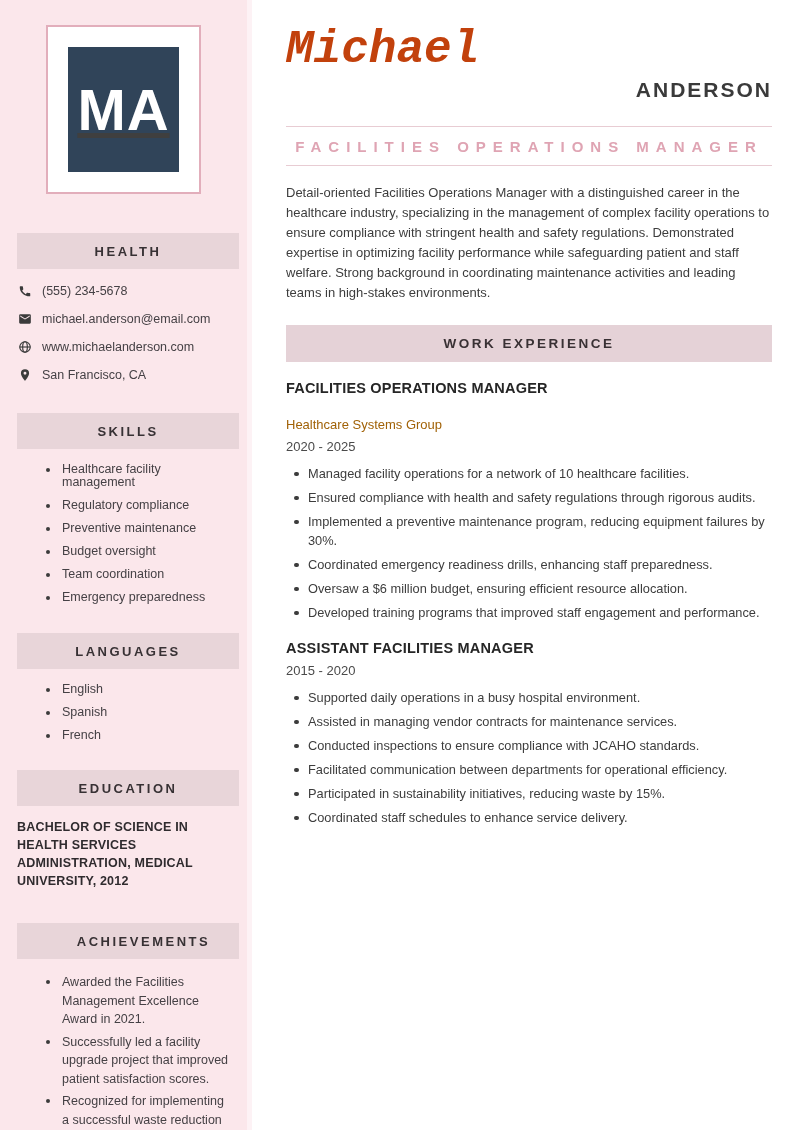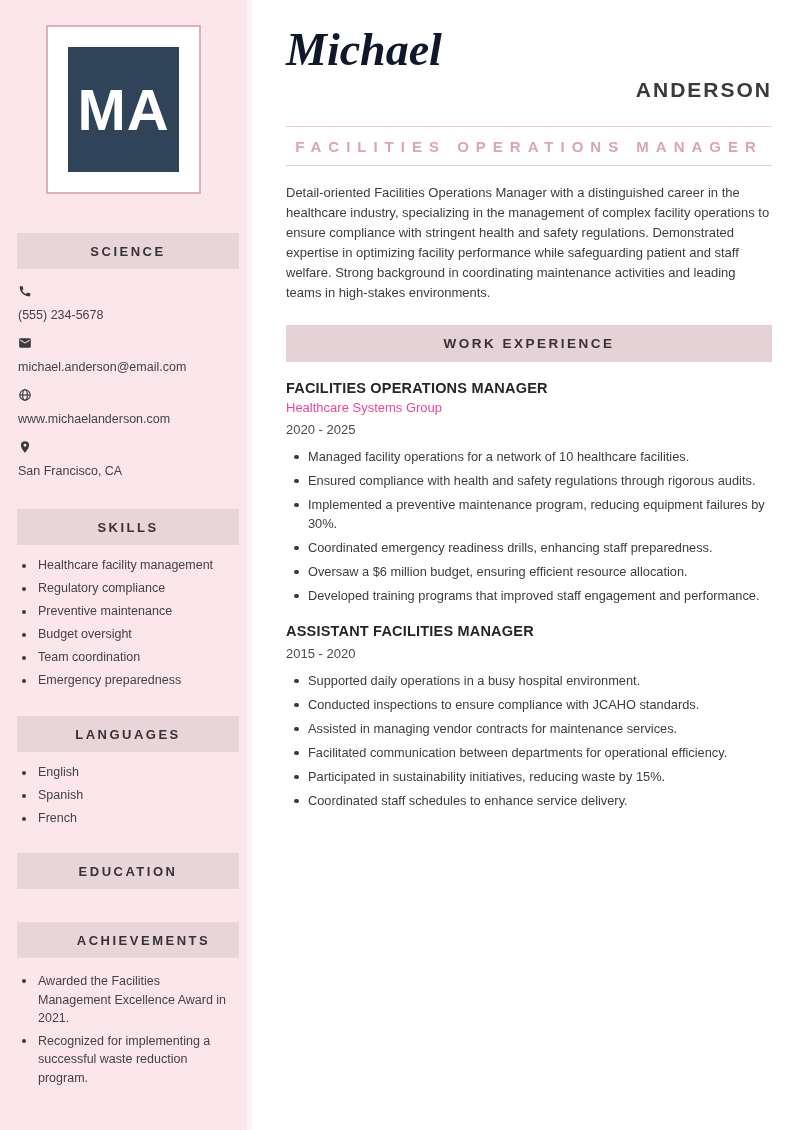--- a/index.html
+++ b/index.html
@@ -18,20 +18,21 @@
     width:252px; height:1130px;
     background:#fbe7eb;
     border-right:5px solid #fdf2f5;
   }
   .monogram-frame {
     margin:25px auto 0;
     width:155px; height:169px;
     background:#ffffff;
     border:2px solid #e2aebb;
     padding:20px;
+    text-decoration:underline;
   }
   .monogram-box {
     width:100%; height:100%;
     background:#304459;
     color:#ffffff;
     display:flex; align-items:center; justify-content:center;
     font-size:58px; font-weight:600; letter-spacing:1px;
   }
   .band {
     margin-left:17px; margin-right:13px;
@@ -44,26 +45,26 @@
   .band.contact       { margin-top:39px; }
   .band.skills        { margin-top:31px; }
   .band.languages     { margin-top:29px; }
   .band.education     { margin-top:28px; }
   .band.achievements  { margin-top:33px;padding-left:31px; }
 
   .contact-list { margin:15px 0 0 18px; }
   .contact-row {
     display:flex; align-items:flex-start; gap:10px;
     margin-bottom:14px;
-    font-size:12.5px; color:#454145;flex-direction:column;
+    font-size:12.5px; color:#454145;
   }
   .contact-row .icn { width:14px; height:14px; flex:0 0 14px; display:flex; }
   .contact-row .icn svg { width:14px; height:14px; fill:#3b3b3b; }
 
-  .side-list { margin:14px 0 0 0; list-style:none; }
+  .side-list { margin:14px 0 0 0; list-style:none;padding-left:24px; }
   .side-list li {
     position:relative;
     margin:0 13px 10px 38px;
     font-size:12.5px; line-height:13px;
     color:#454145;
   }
   .side-list li::before {
     content:""; position:absolute; left:-16px; top:4.5px;
     width:4px; height:4px; border-radius:50%; background:#3b3b3b;
   }
@@ -78,24 +79,24 @@
     text-transform:uppercase;
   }
 
   
   .main {
     position:absolute; left:286px; top:0;
     width:486px;
   }
   .name-script {
     margin-top:24px;
-    font-family:Liberation Serif, serif;
+    font-family:Liberation Mono, monospace;
     font-style:italic; font-weight:600;
     font-size:46px; line-height:52px;
-    color:#0f172a;
+    color:#c2410c;
   }
   .name-last {
     margin-top:2px;
     font-size:21px; font-weight:700; letter-spacing:2px;
     color:#3a3a3a;
     text-align:right;
   }
   .rule { border:none; border-top:1px solid #e8ccd3; margin-top:24px; }
   .rule.r2 { margin-top:0; }
   .job-title-main {
@@ -111,21 +112,21 @@
   }
   .we-band {
     margin-top:22px;
     height:37px;
     background:#e5d2d7;
     display:flex; align-items:center; justify-content:center;
     font-size:13.5px; font-weight:700; letter-spacing:2.5px;
     color:#393134;
   }
   .job-title   { margin-top:18px; font-size:14.5px; font-weight:700; color:#262626; letter-spacing:.2px; }
-  .job-company { margin-top:4px;  font-size:13px; color:#ec4899; }
+  .job-company { margin-top:21px;  font-size:13px; color:#a16207; }
   .job-dates   { margin-top:7px;  font-size:13px; color:#4a4a4a; }
   .job-bullets { margin-top:10px; list-style:none; }
   .job-bullets li {
     position:relative;
     margin:0 0 5px 22px;
     font-size:12.8px; line-height:19px;
     color:#3d3d3d;
   }
   .job-bullets li::before {
     content:""; position:absolute; left:-14px; top:7.5px;
@@ -135,21 +136,21 @@
 </head>
 <body>
 
 <aside class="sidebar">
 
   <div class="monogram-frame">
     <div class="monogram-box">MA</div>
   </div>
 
   <div class="band contact">
-    <span>SCIENCE</span>
+    <span>HEALTH</span>
   </div>
   <div class="contact-list">
     <div class="contact-row">
       <span class="icn">
         <svg viewBox="0 0 24 24">
             <path d="M6.62 10.79a15.05 15.05 0 0 0 6.59 6.59l2.2-2.2a1 1 0 0 1 1.02-.24c1.12.37 2.33.57 3.57.57a1 1 0 0 1 1 1V20a1 1 0 0 1-1 1C10.07 21 3 13.93 3 5a1 1 0 0 1 1-1h3.5a1 1 0 0 1 1 1c0 1.25.2 2.45.57 3.57a1 1 0 0 1-.25 1.02l-2.2 2.2z"></path>
           </svg>
       </span>
       <span>(555) 234-5678</span>
     </div>
@@ -198,26 +199,28 @@
   </div>
   <ul class="side-list">
     <li>English</li>
     <li>Spanish</li>
     <li>French</li>
   </ul>
 
   <div class="band education">
     <span>EDUCATION</span>
   </div>
+  <div class="edu-text">BACHELOR OF SCIENCE IN HEALTH SERVICES ADMINISTRATION, MEDICAL UNIVERSITY, 2012</div>
 
   <div class="band achievements">
     <span>ACHIEVEMENTS</span>
   </div>
   <ul class="side-list achv">
     <li>Awarded the Facilities Management Excellence Award in 2021.</li>
+    <li>Successfully led a facility upgrade project that improved patient satisfaction scores.</li>
     <li>Recognized for implementing a successful waste reduction program.</li>
   </ul>
 </aside>
 
 <main class="main">
 
   <div class="name-script">Michael</div>
   <div class="name-last">ANDERSON</div>
 
   <hr class="rule">
@@ -242,21 +245,21 @@
       <li>Oversaw a $6 million budget, ensuring efficient resource allocation.</li>
       <li>Developed training programs that improved staff engagement and performance.</li>
     </ul>
   </section>
 
   <section>
     <div class="job-title">ASSISTANT FACILITIES MANAGER</div>
     <div class="job-dates">2015 - 2020</div>
     <ul class="job-bullets">
       <li>Supported daily operations in a busy hospital environment.</li>
+      <li>Assisted in managing vendor contracts for maintenance services.</li>
       <li>Conducted inspections to ensure compliance with JCAHO standards.</li>
-      <li>Assisted in managing vendor contracts for maintenance services.</li>
       <li>Facilitated communication between departments for operational efficiency.</li>
       <li>Participated in sustainability initiatives, reducing waste by 15%.</li>
       <li>Coordinated staff schedules to enhance service delivery.</li>
     </ul>
   </section>
 
 </main>
 
 </body></html>

